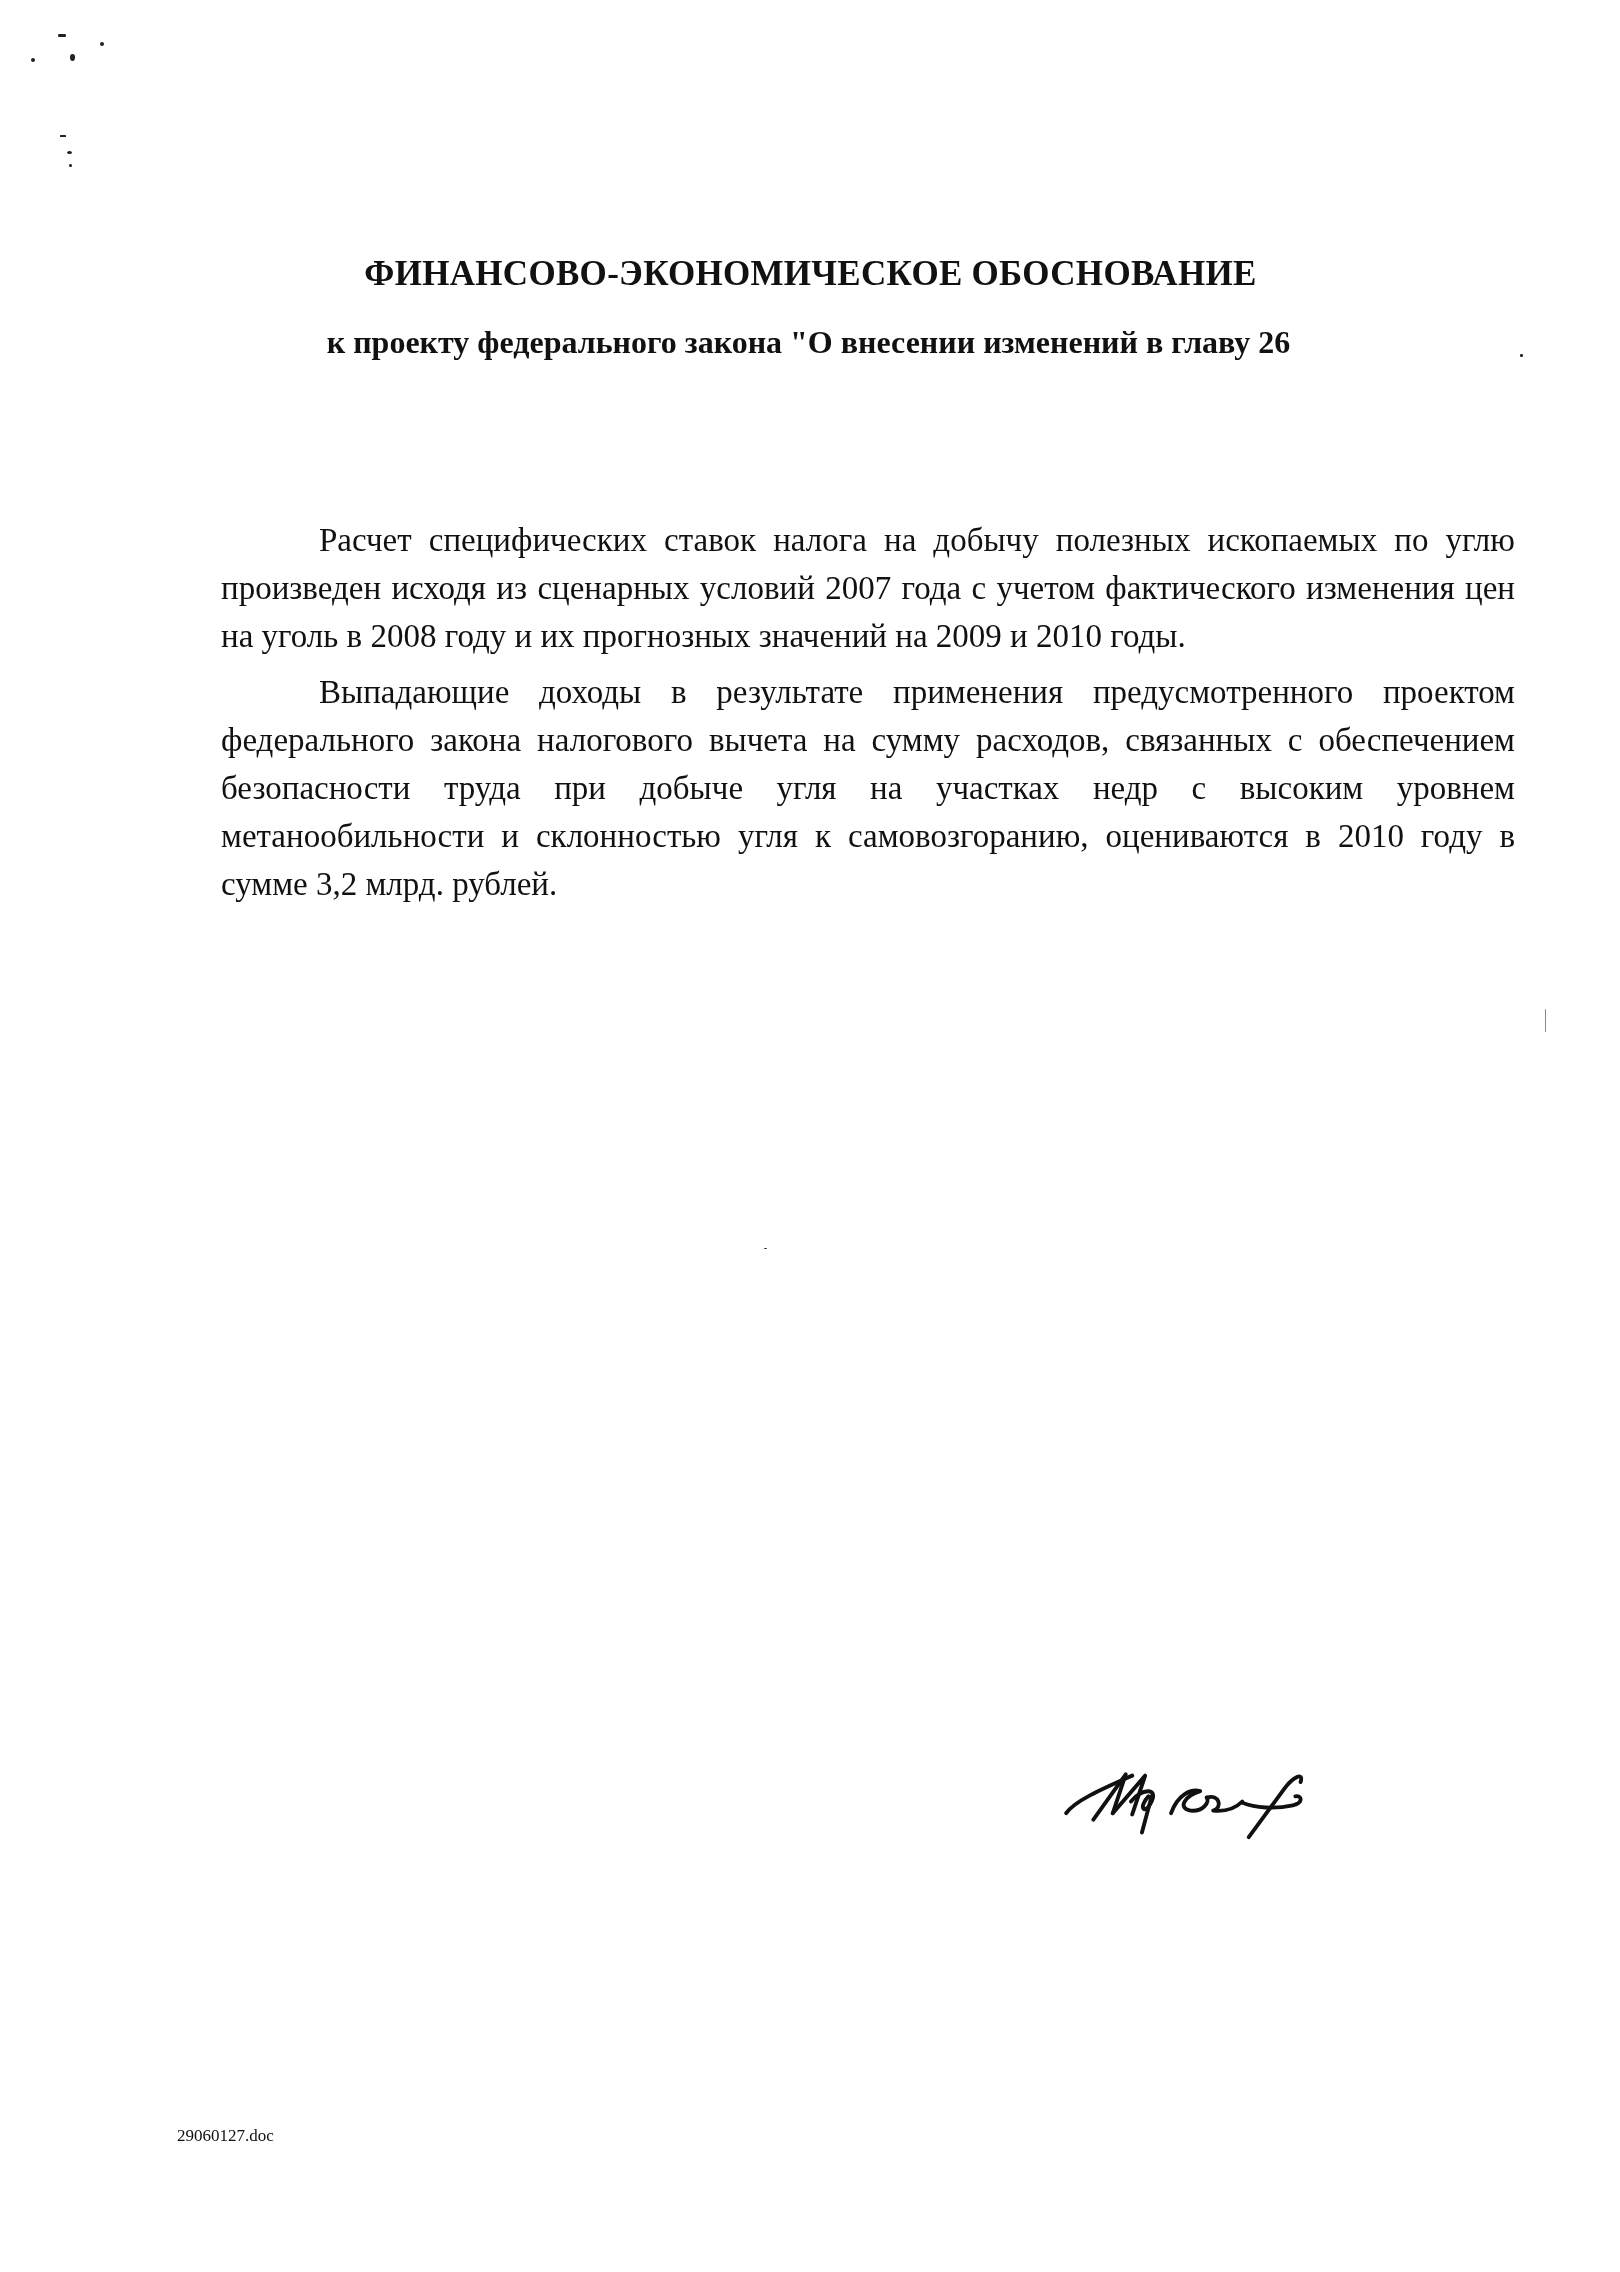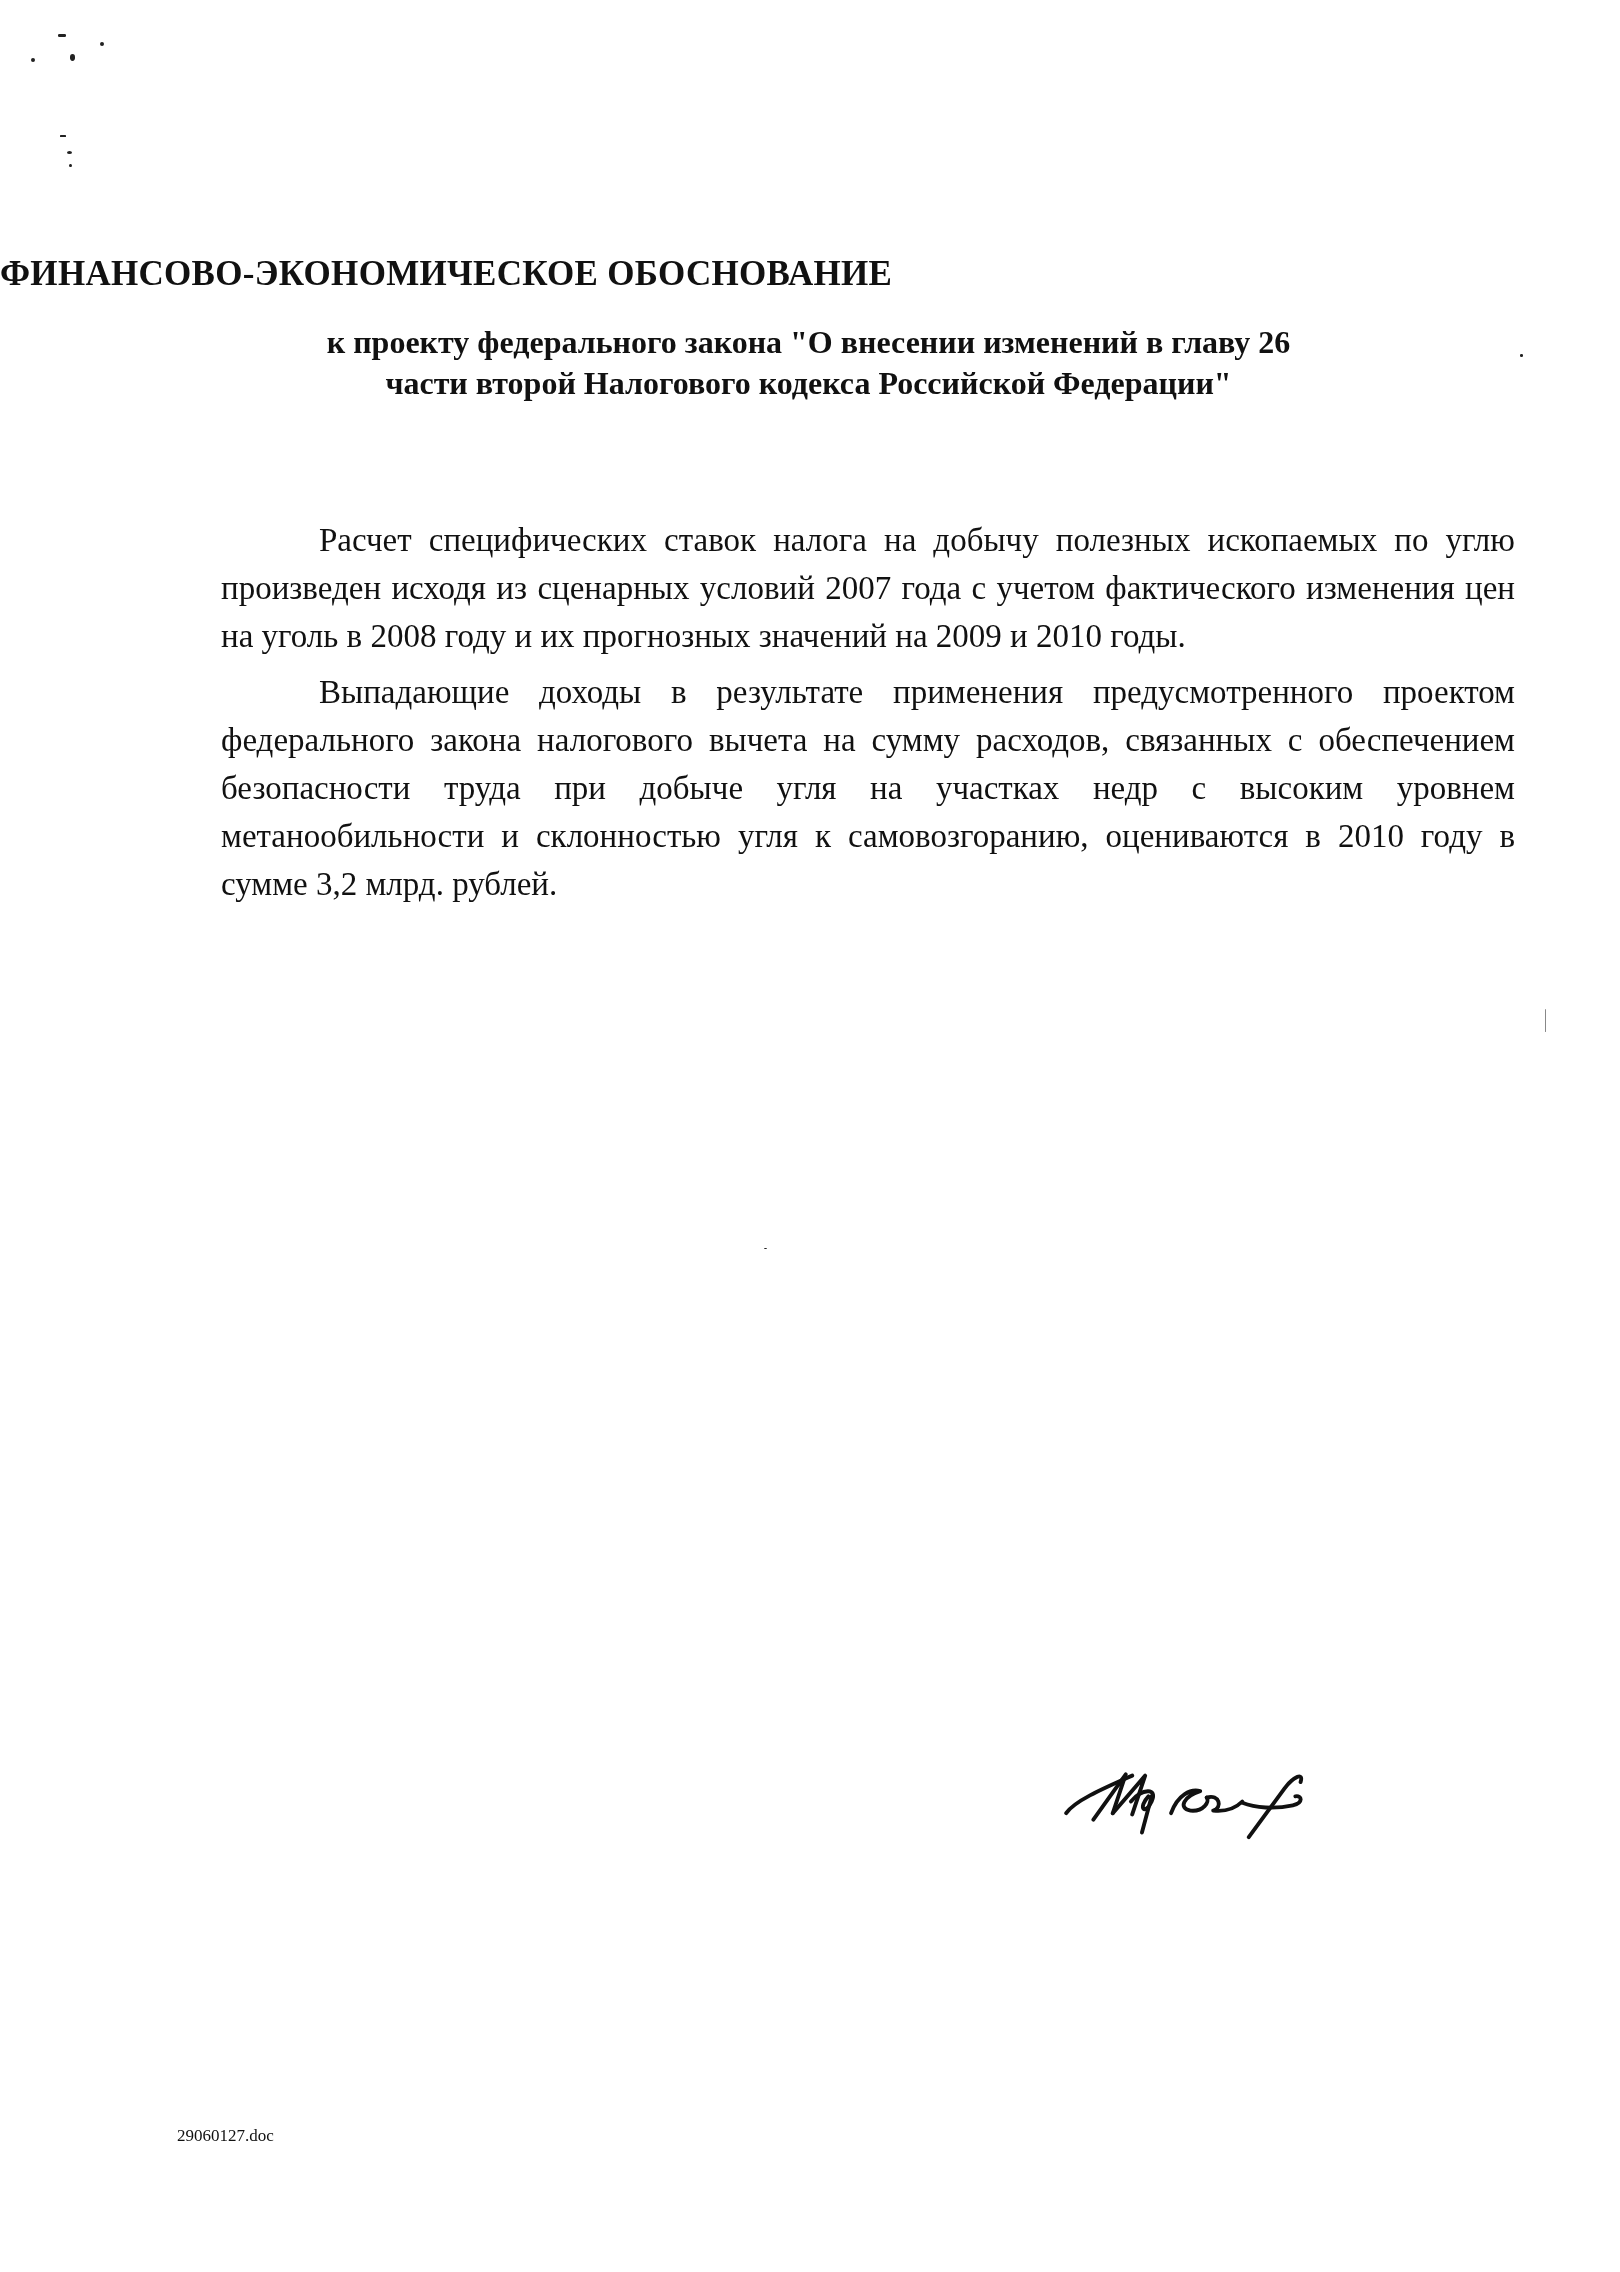--- a/index.html
+++ b/index.html
@@ -1,19 +1,19 @@
 <!DOCTYPE html>
 <html style="font-size:10.4px"><head>
 <meta charset="utf-8">
 <style>
   html, body { margin: 0; padding: 0; background: #ffffff; }
   body { width: 1621px; height: 2273px; position: relative; overflow: hidden;
          font-family: "Liberation Serif", "DejaVu Serif", serif; color: #111; }
   .page { position: absolute; left: 0; top: 0; width: 1621px; height: 2273px; background: #fff; }
-  .title { position: absolute; left: 0; width: 1621px; top: 254px; 
+  .title { position: absolute; left: 0; width: 1621px; top: 254px; text-align: center;
            font-weight: bold; font-size: 35px; letter-spacing: 0.3px; }
   .subtitle { position: absolute; left: 194px; width: 1229px; top: 322px; text-align: center;
               font-weight: bold; font-size: 32px; line-height: 41px; }
   .body { position: absolute; left: 213px; width: 1310px; top: 508px;
           font-size: 33px; line-height: 48px; text-align: justify; }
   .body p { margin: 8px; text-indent: 98px; text-align: justify; }
   .sig { position: absolute; left: 1061px; top: 1756px; width: 259px; height: 91px; }
   .footer { position: absolute; left: 177px; top: 2126px; font-size: 17px; }
   .speck { position: absolute; background: #222; border-radius: 50%; }
 </style>
@@ -30,21 +30,20 @@
   <div class="speck" style="left:67px;top:151px;width:5.2px;height:3.2px;"></div>
   <div class="speck" style="left:69px;top:164px;width:2.6px;height:3.2px;"></div>
   <div class="speck" style="left:1520px;top:354px;width:2.6px;height:2.6px;"></div>
   <div class="speck" style="left:764px;top:1248px;width:3.2px;height:1.3px;"></div>
   <div class="speck" style="left:1545px;top:1009px;width:1.3px;height:23px;border-radius:0.6px;background:#888;"></div>
 
   <div class="title">ФИНАНСОВО-ЭКОНОМИЧЕСКОЕ ОБОСНОВАНИЕ</div>
 
   <div class="subtitle">
     <div>к проекту федерального закона "О внесении изменений в главу 26</div>
-    <div>части второй Налогового кодекса Российской Федерации"</div>
   </div>
 
   <div class="body">
     <p>Расчет специфических ставок налога на добычу полезных ископаемых по углю произведен исходя из сценарных условий 2007 года с учетом фактического изменения цен на уголь в 2008 году и их прогнозных значений на 2009 и 2010 годы.</p>
     <p>Выпадающие доходы в результате применения предусмотренного проектом федерального закона налогового вычета на сумму расходов, связанных с обеспечением безопасности труда при добыче угля на участках недр с высоким уровнем метанообильности и склонностью угля к самовозгоранию, оцениваются в 2010 году в сумме 3,2 млрд. рублей.</p>
   </div>
 
   <svg class="sig" viewBox="0 0 400 140">
     <g fill="none" stroke="#111" stroke-width="6" stroke-linecap="round" stroke-linejoin="round">
       <path d="M8 88 C20 70 60 52 110 30"></path>

